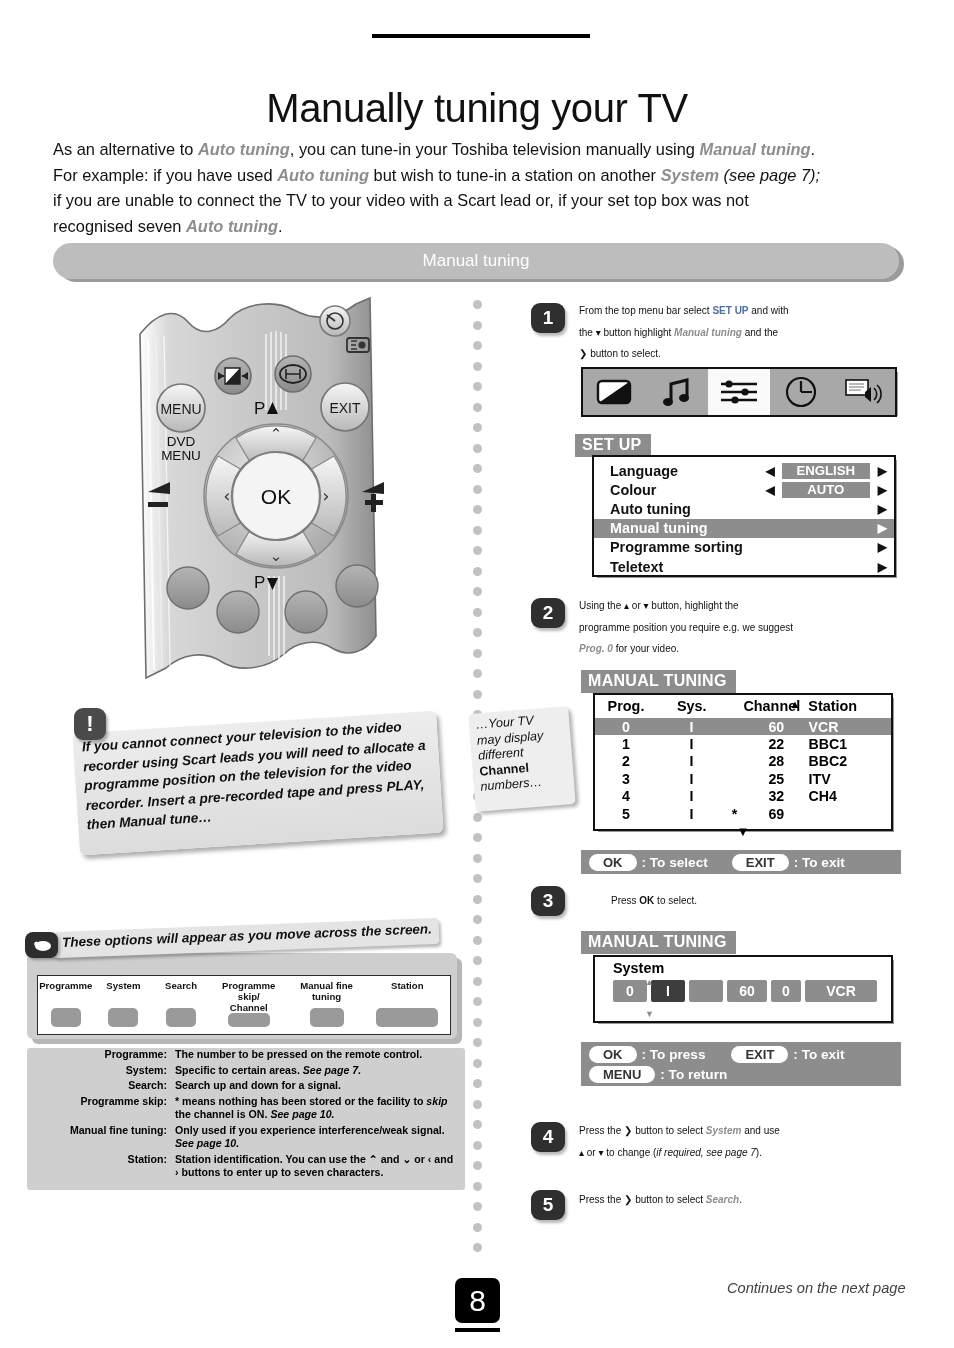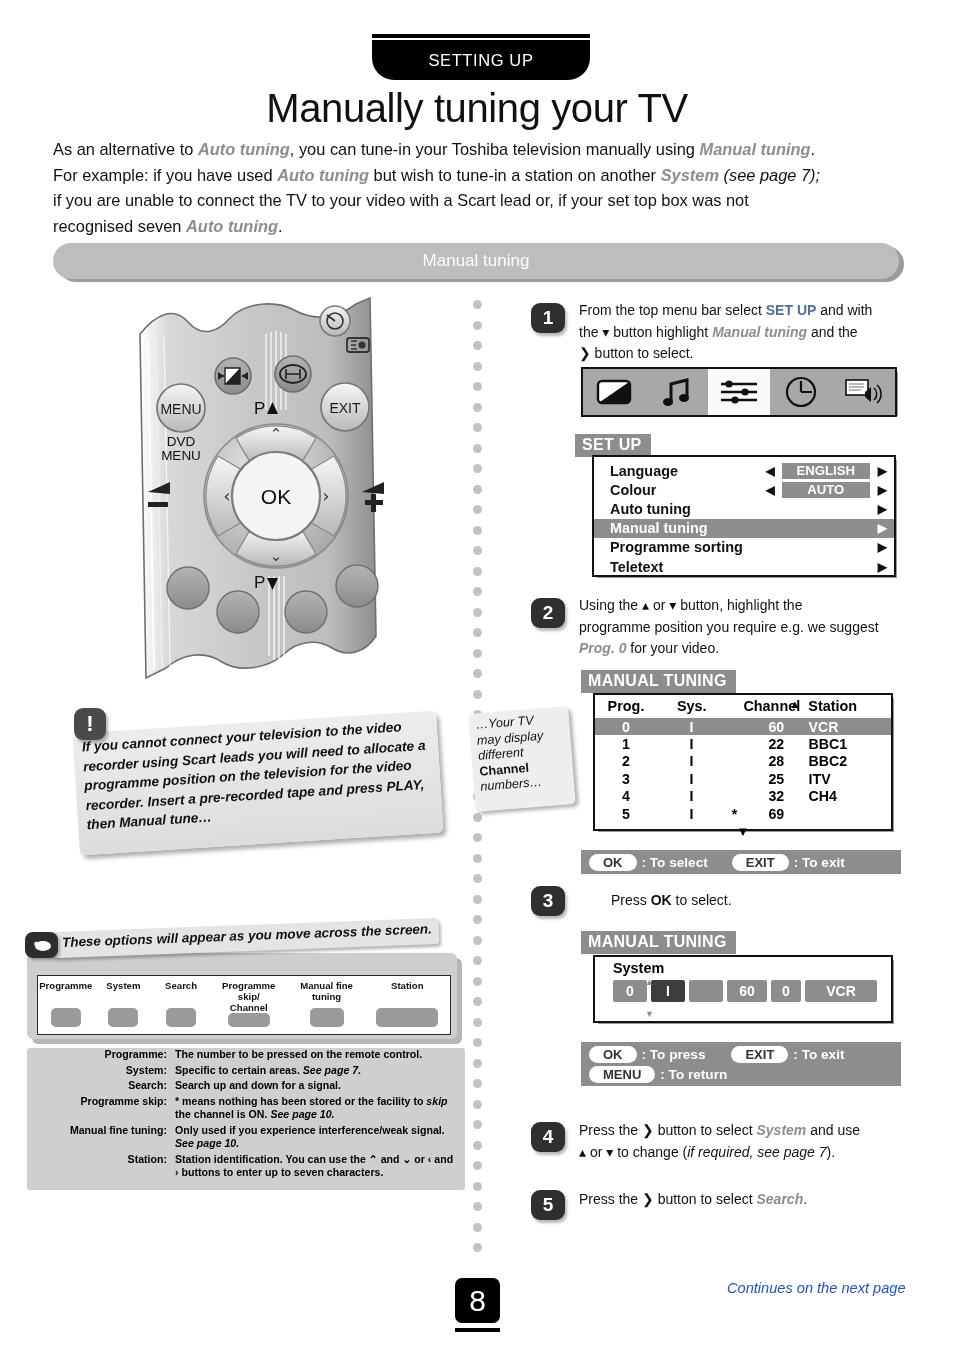--- a/index.html
+++ b/index.html
@@ -70,21 +70,21 @@
   .defs{position:absolute;left:27px;top:1048px;width:430px;background:#cfcfcf;padding:0 8px 8px 0;border-radius:3px;}
   .defrow{display:flex;font-size:10.6px;line-height:13.4px;margin-bottom:2.2px;}
   .defrow .k{width:140px;text-align:right;font-weight:bold;padding-right:8px;flex:none;}
   .defrow .v{font-weight:bold;}
   .defrow .v i{font-style:italic;}
 
   
   .step-num{position:absolute;width:34px;height:30px;border-radius:9px;background:#2f2f2f;color:#fff;
             font-size:19px;font-weight:bold;display:flex;align-items:center;justify-content:center;
             box-shadow:2px 3px 3px rgba(0,0,0,.28);}
-  .step-txt{position:absolute;font-size:14px;line-height:21.5px;color:#111;}
+  .step-txt{position:absolute;font-size:10px;line-height:21.5px;color:#111;}
   .step-txt b{font-weight:bold;}
   .step-txt .em{color:#8d8d8d;font-style:italic;font-weight:bold;}
   .step-txt .blue{color:#4d6f9c;font-weight:bold;}
   .gl{font-family:"DejaVu Sans",sans-serif;font-weight:bold;}
 
   
   .iconbar-sh{position:absolute;left:586px;top:372px;width:312px;height:44px;background:#9a9a9a;}
   .iconbar{position:absolute;left:581px;top:367px;width:312px;height:46px;background:#a8a8a8;
            border:2px solid #111;display:flex;}
   .iconcell{flex:1;display:flex;align-items:center;justify-content:center;}
@@ -122,29 +122,28 @@
   
   .sysfields{display:flex;align-items:center;}
   .fld{background:#8d8d8d;color:#fff;font-size:14px;font-weight:bold;height:22px;line-height:22px;
        text-align:center;margin-right:4px;border-radius:2px;}
   .fld.dark{background:#3d3d3d;}
 
   
   .pgnum{position:absolute;left:455px;top:1278px;width:45px;height:45px;background:#000;color:#fff;
          border-radius:7px;font-size:30px;display:flex;align-items:center;justify-content:center;}
   .pgrule{position:absolute;left:455px;top:1328px;width:45px;height:4px;background:#000;}
-  .cont{position:absolute;left:727px;top:1280px;font-size:14.6px;font-style:italic;color:#1d4ed8;}
+  .cont{position:absolute;left:727px;top:1280px;font-size:14.6px;font-style:italic;color:#404040;}
 </style>
 </head>
 <body>
 
 <div class="page">
 
   <div class="hdr-rule"></div>
-  <div class="hdr-tab">SETTING UP</div>
   <div class="title">Manually tuning your TV</div>
 
   <div class="intro">
     <span>As an alternative to </span><span class="em">Auto tuning</span><span>, you can tune-in your Toshiba television manually using </span><span class="em">Manual tuning</span><span>.</span><br>
     <span>For example: if you have used </span><span class="em">Auto tuning</span><span> but wish to tune-in a station on another </span><span class="em">System</span><i> (see page 7);</i><br>
     <span>if you are unable to connect the TV to your video with a Scart lead or, if your set top box was not</span><br>
     <span>recognised seven </span><span class="em">Auto tuning</span><span>.</span>
   </div>
 
   <div class="pill-shadow"></div>

